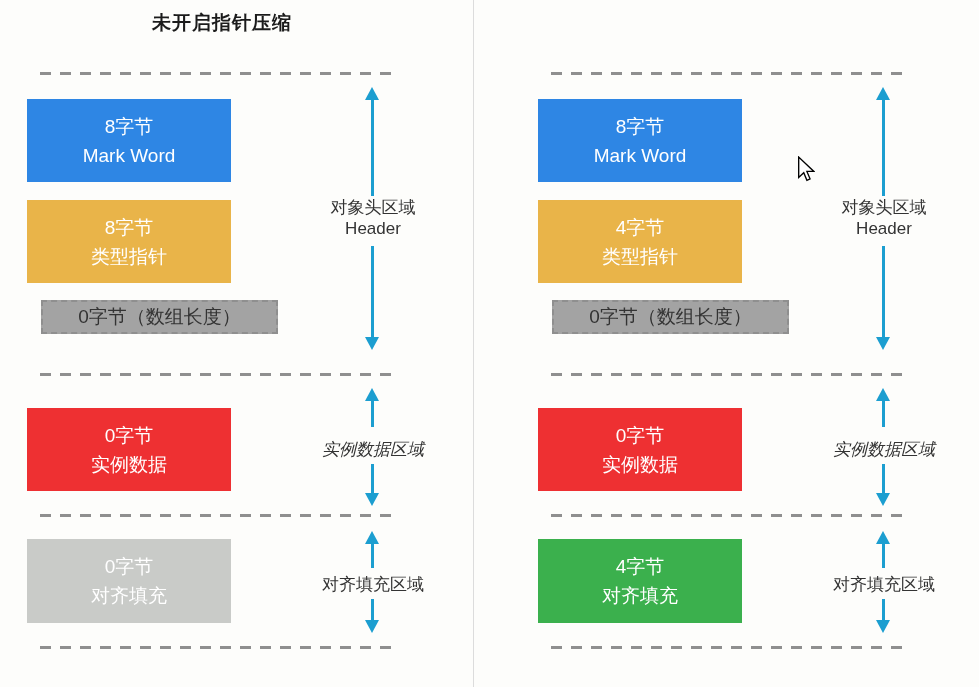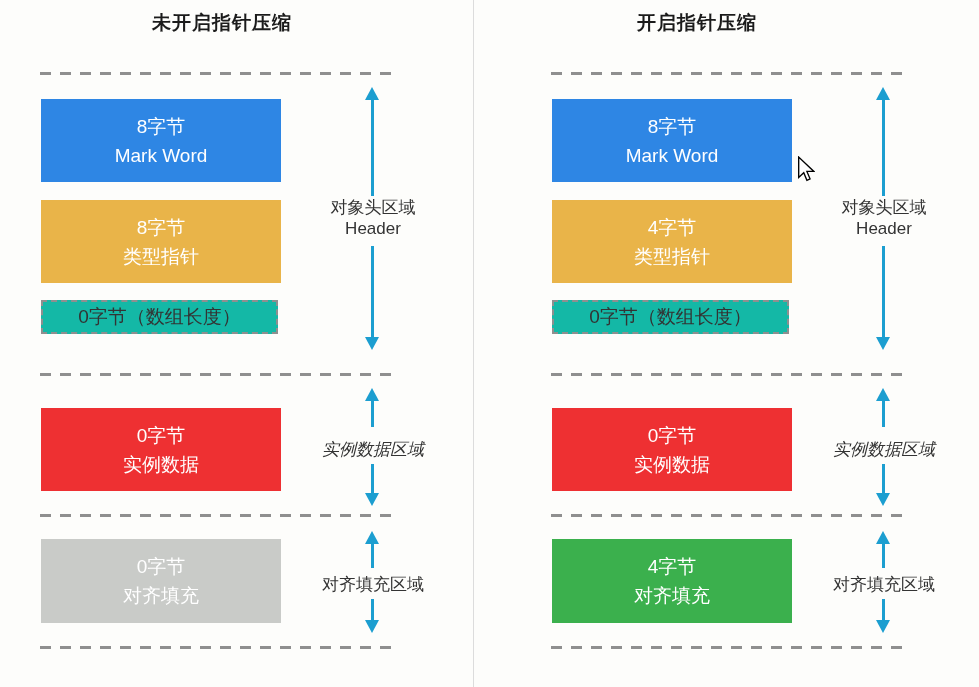--- a/index.html
+++ b/index.html
@@ -23,32 +23,32 @@
   .col1 .title{left:222px;}
   .col2 .title{left:186px;}
 
   .dashline{
     position:absolute;left:40px;width:358px;height:3px;
     background:repeating-linear-gradient(to right,#8f8f8f 0 11px,transparent 11px 20px);
   }
   .dl1{top:72px;} .dl2{top:373px;} .dl3{top:514px;} .dl4{top:646px;}
 
   .block{
-    position:absolute;left:41px;width:240px;
+    position:absolute;left:27px;width:204px;
     display:flex;flex-direction:column;align-items:center;justify-content:center;
     color:#fff;font-size:19px;line-height:29px;text-align:center;
   }
   .b-mark{top:99px;height:83px;}
   .b-klass{top:200px;height:83px;}
   .b-inst{top:408px;height:83px;}
   .b-pad{top:539px;height:84px;}
 
   .b-array{
     position:absolute;left:41px;top:300px;width:233px;height:30px;
-    border:2px dashed #8f8f8f;background:#14b8a6;
+    border:2px dashed #8f8f8f;background:#a3a3a3;
     display:flex;align-items:center;justify-content:center;
     color:#333;font-size:19px;
   }
 
   
   .aseg{position:absolute;left:371px;width:3px;background:#1c9ed0;}
   .ahead{position:absolute;left:365px;width:0;height:0;
          border-left:7.5px solid transparent;border-right:7.5px solid transparent;}
   .ahead.up{border-bottom:13px solid #1c9ed0;}
   .ahead.down{border-top:13px solid #1c9ed0;}
@@ -117,21 +117,20 @@
     <div class="ahead down h2d"></div>
 
     <div class="ahead up h3u"></div>
     <div class="aseg s3a"></div>
     <div class="region-label rl-pad">对齐填充区域</div>
     <div class="aseg s3b"></div>
     <div class="ahead down h3d"></div>
   </div>
 
   <div class="col col2">
-    <div class="title">开启指针压缩</div>
 
     <div class="dashline dl1"></div>
     <div class="dashline dl2"></div>
     <div class="dashline dl3"></div>
     <div class="dashline dl4"></div>
 
     <div class="block b-mark" style="background-color: rgb(46, 134, 228);">
       <span>8字节</span>
       <span>Mark Word</span>
     </div>

